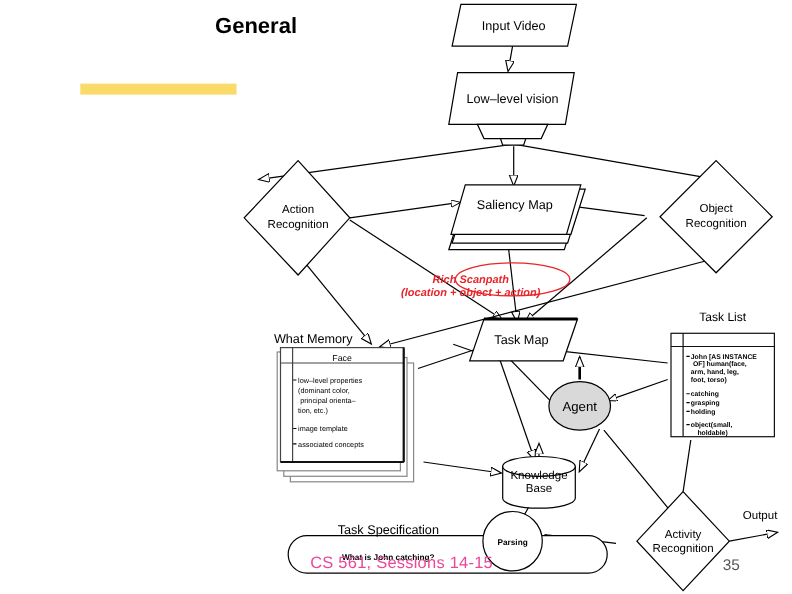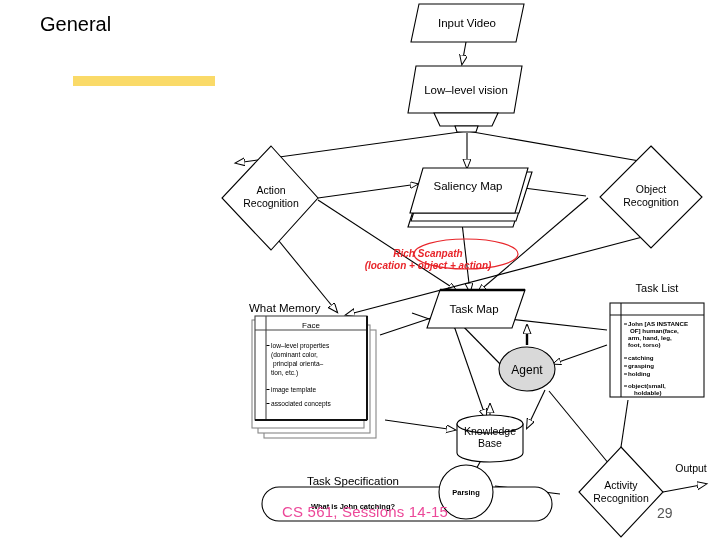--- a/index.html
+++ b/index.html
@@ -3,21 +3,21 @@
 <meta charset="utf-8">
 <title>General architecture</title>
 <style>
   html,body{margin:0;padding:0;background:#ffffff;}
   body{width:720px;height:540px;overflow:hidden;
        font-family:"Liberation Sans","DejaVu Sans",sans-serif;}
   #slide{position:relative;width:720px;height:540px;background:#fff;}
 
   
   #title{position:absolute;left:40px;top:12px;width:230px;
-         font-size:20px;font-weight:normal;line-height:1.22;color:#000;}
+         font-size:20px;font-weight:bold;line-height:1.22;color:#000;text-align:right;}
   #title-underline{position:absolute;left:63px;top:72px;width:168px;height:22px;
       background:linear-gradient(95deg,rgba(247,205,59,0) 0%,#f5c21f 6%,#f8d347 30%,
                  #f6c927 55%,#f9d busy 60%,#f7cb33 78%,#f3c21a 94%,rgba(243,194,26,0) 100%);
       filter:blur(0.3px);}
   #title-underline:after{content:"";position:absolute;left:10px;top:4px;right:16px;height:10px;
       background:#f9d34d;opacity:.85;}
 
   
   #diagram{position:absolute;left:0;top:0;width:720px;height:540px;}
 
@@ -206,15 +206,15 @@
 
     <text class="lbl" x="466" y="495" text-anchor="middle" font-size="7.5" font-weight="bold">Parsing</text>
 
     <text class="lbl" x="621" y="489" text-anchor="middle" font-size="10.5">Activity</text>
     <text class="lbl" x="621" y="502" text-anchor="middle" font-size="10.5">Recognition</text>
 
     <text class="lbl" x="691" y="472" text-anchor="middle" font-size="10.5">Output</text>
   </svg>
 
   <div id="footer">CS 561, Sessions 14-15</div>
-  <div id="pageno">29</div>
+  <div id="pageno">35</div>
 
 </div>
 
 </body></html>

